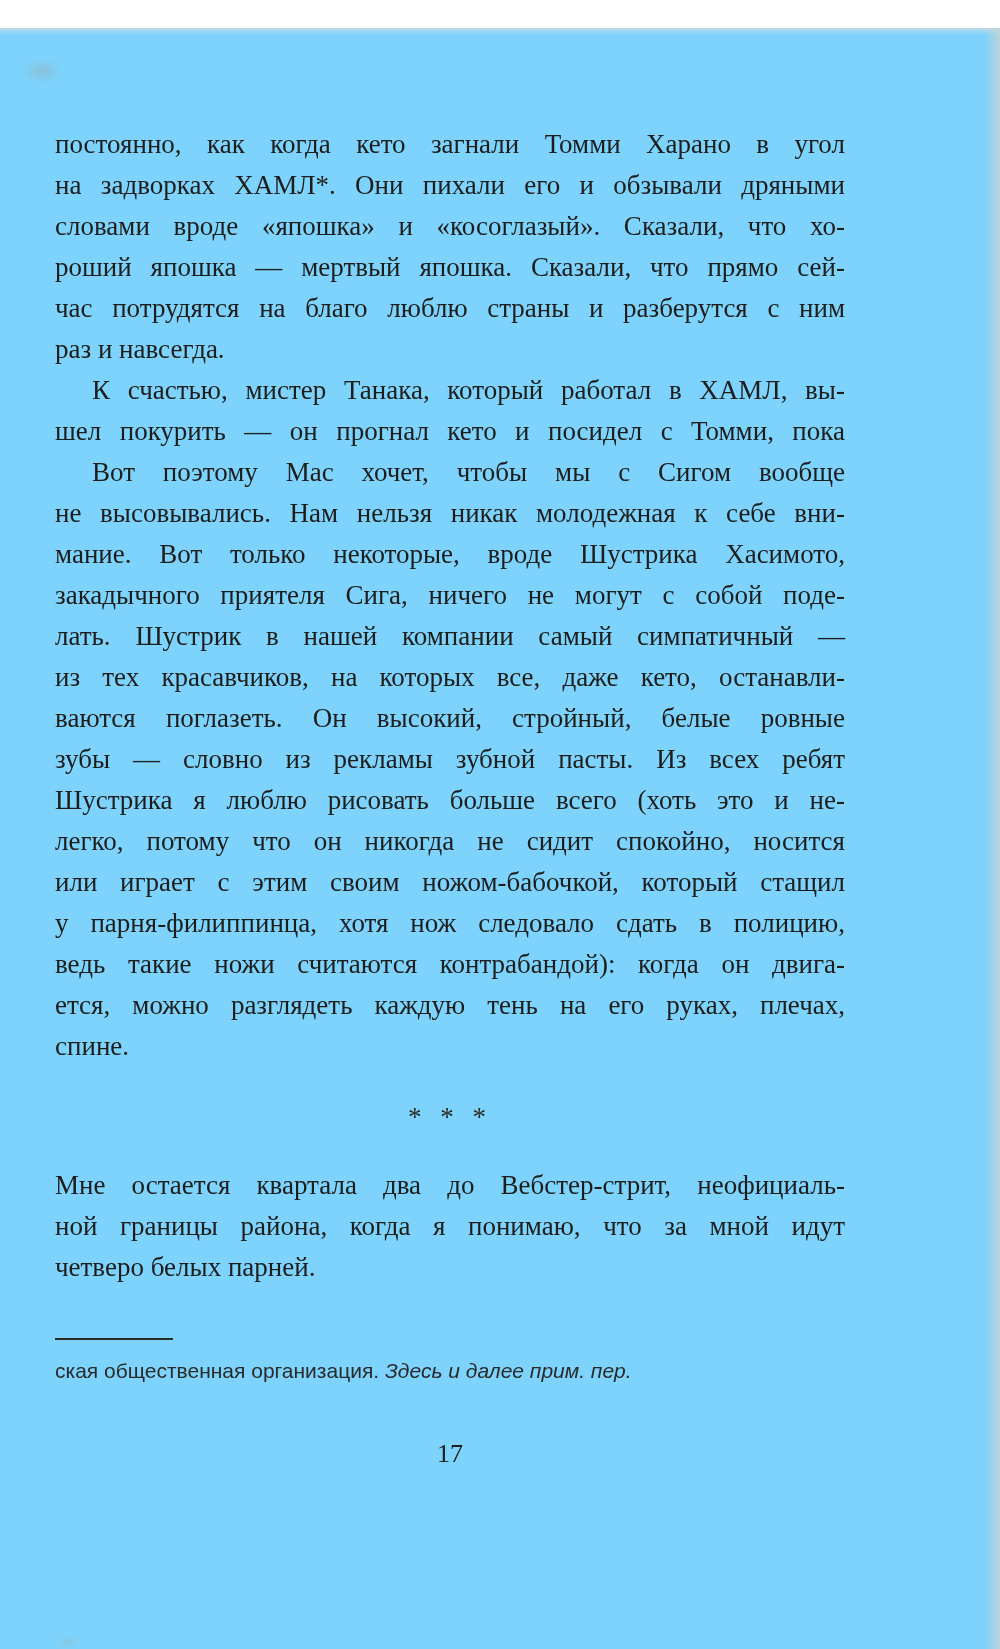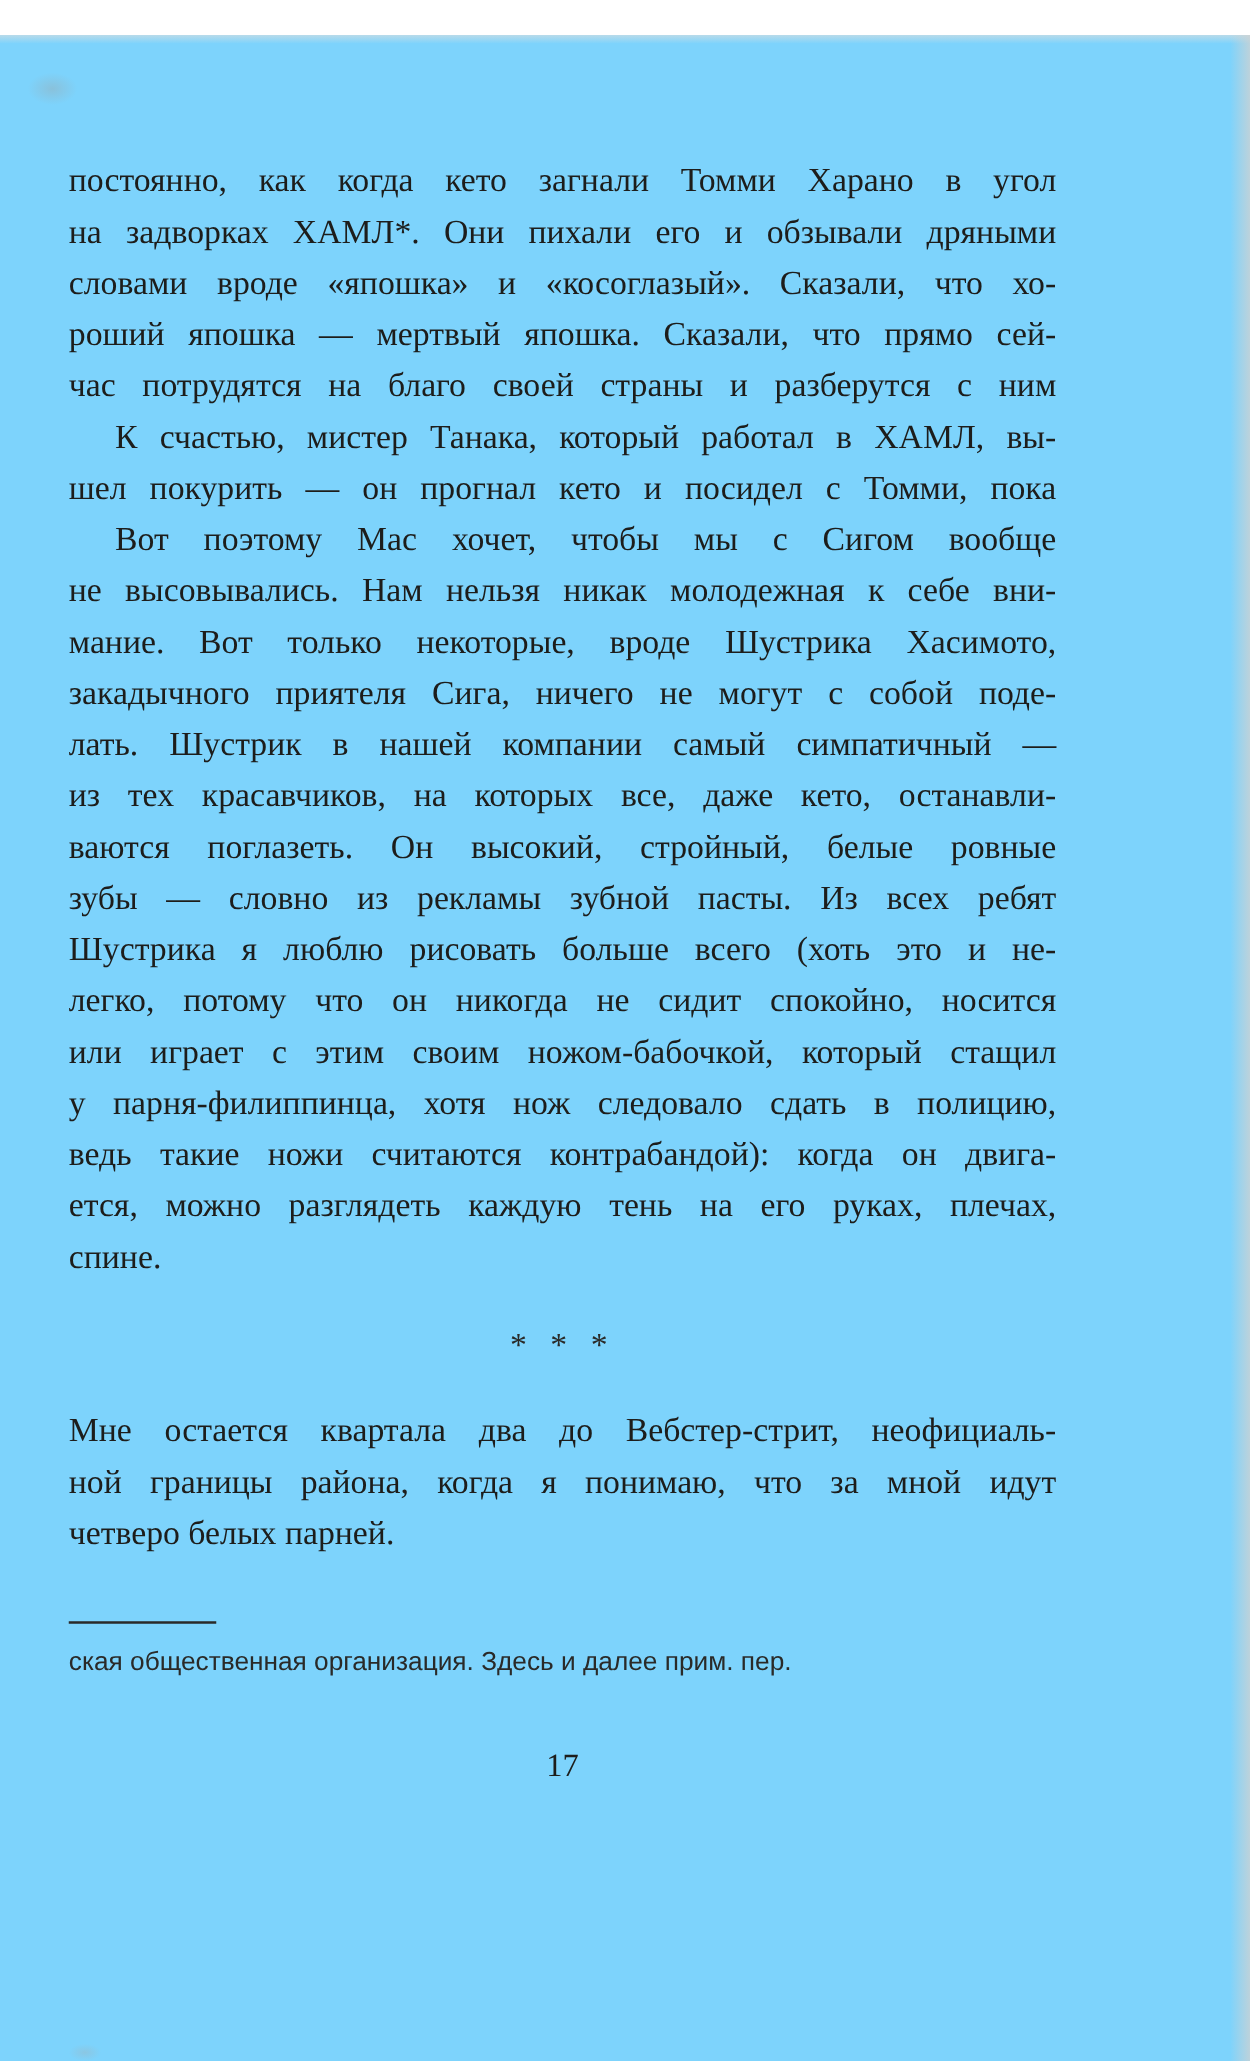--- a/index.html
+++ b/index.html
@@ -82,21 +82,21 @@
   }
   .fn-line {
     font-size: 21px;
     line-height: 33px;
   }
   .fn-line.j {
     text-align: justify;
     text-align-last: justify;
   }
   .fn-marker { margin-right: 22px; }
-  .it { }
+  .it { font-style: italic; }
 
   .page-number {
     margin-top: 52px;
     text-align: center;
     font-size: 26px;
     color: #1d1d1b;
   }
 </style>
 </head>
 <body>
@@ -109,21 +109,22 @@
   <div class="smudge-a"></div>
   <div class="smudge-b"></div>
 
   <div class="content">
 
     <div class="para">
       <div class="line">постоянно, как когда кето загнали Томми Харано в угол</div>
       <div class="line">на задворках ХАМЛ*. Они пихали его и обзывали дряными</div>
       <div class="line">словами вроде «япошка» и «косоглазый». Сказали, что хо-</div>
       <div class="line">роший япошка — мертвый япошка. Сказали, что прямо сей-</div>
-      <div class="line">час потрудятся на благо своей страны и разберутся с ним</div>
+      <div class="line">час потрудятся на благо люблю страны и разберутся с ним</div>
+      <div class="line last">раз и навсегда.</div>
     </div>
 
     <div class="para">
       <div class="line indent">К счастью, мистер Танака, который работал в ХАМЛ, вы-</div>
       <div class="line">шел покурить — он прогнал кето и посидел с Томми, пока</div>
     </div>
 
     <div class="para">
       <div class="line indent">Вот поэтому Мас хочет, чтобы мы с Сигом вообще</div>
       <div class="line">не высовывались. Нам нельзя никак молодежная к себе вни-</div>

